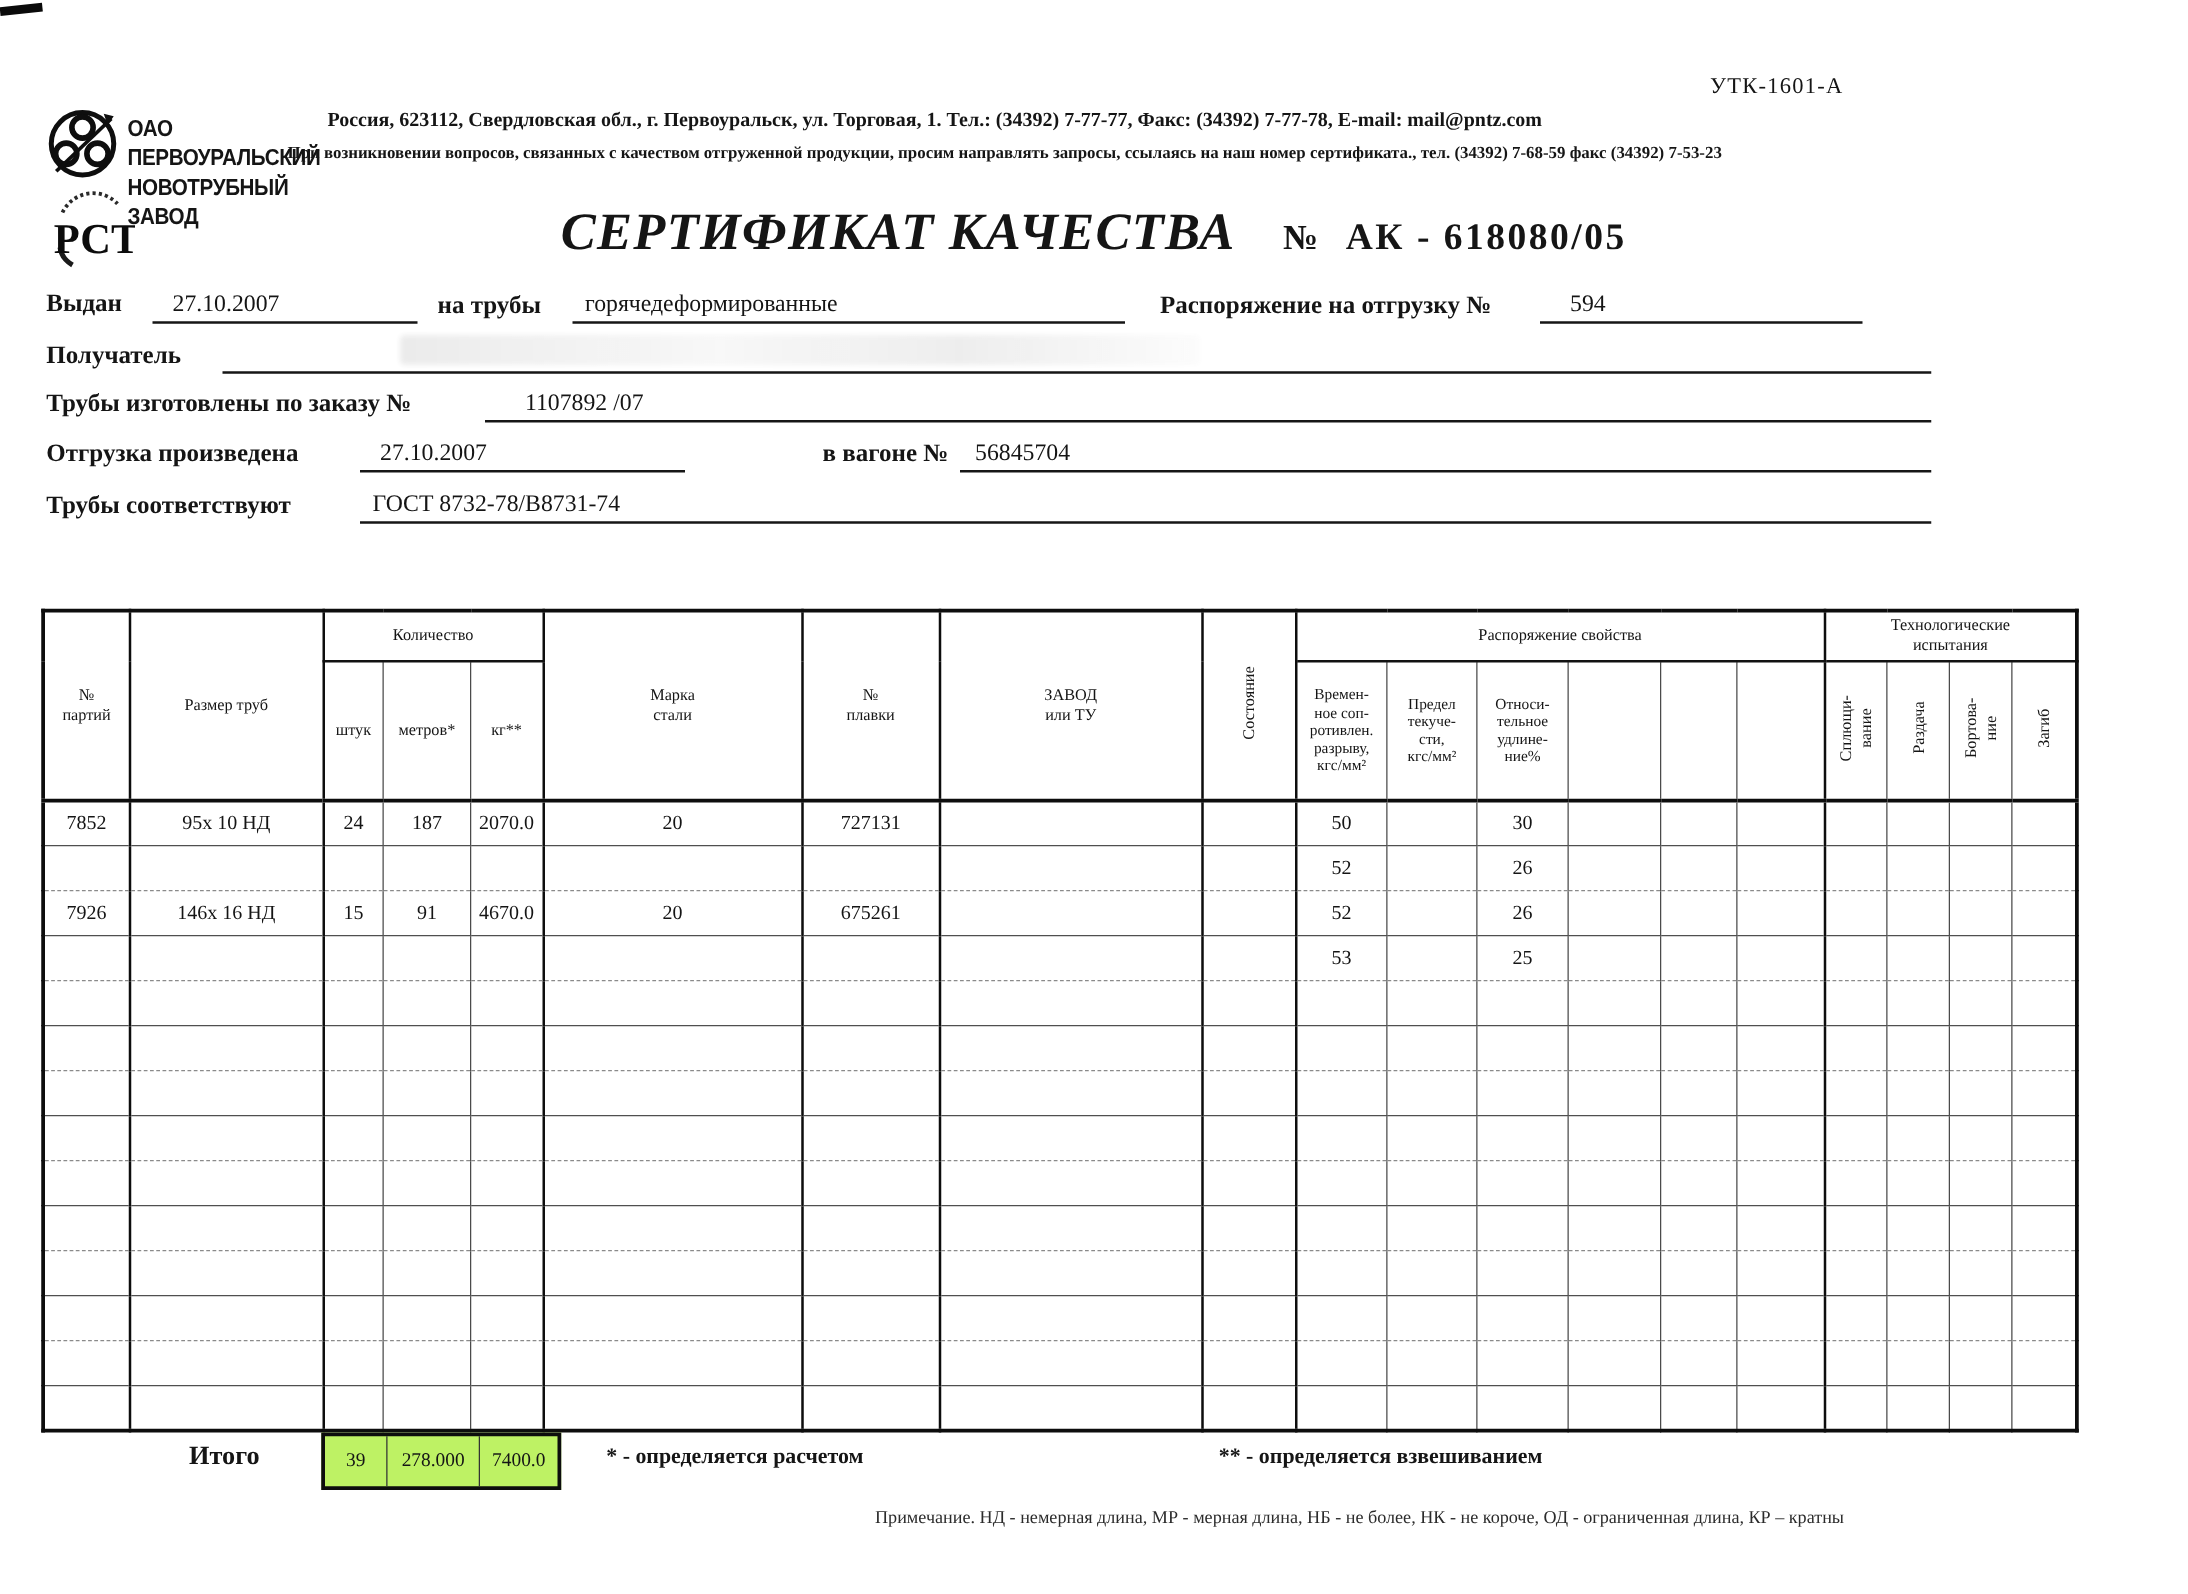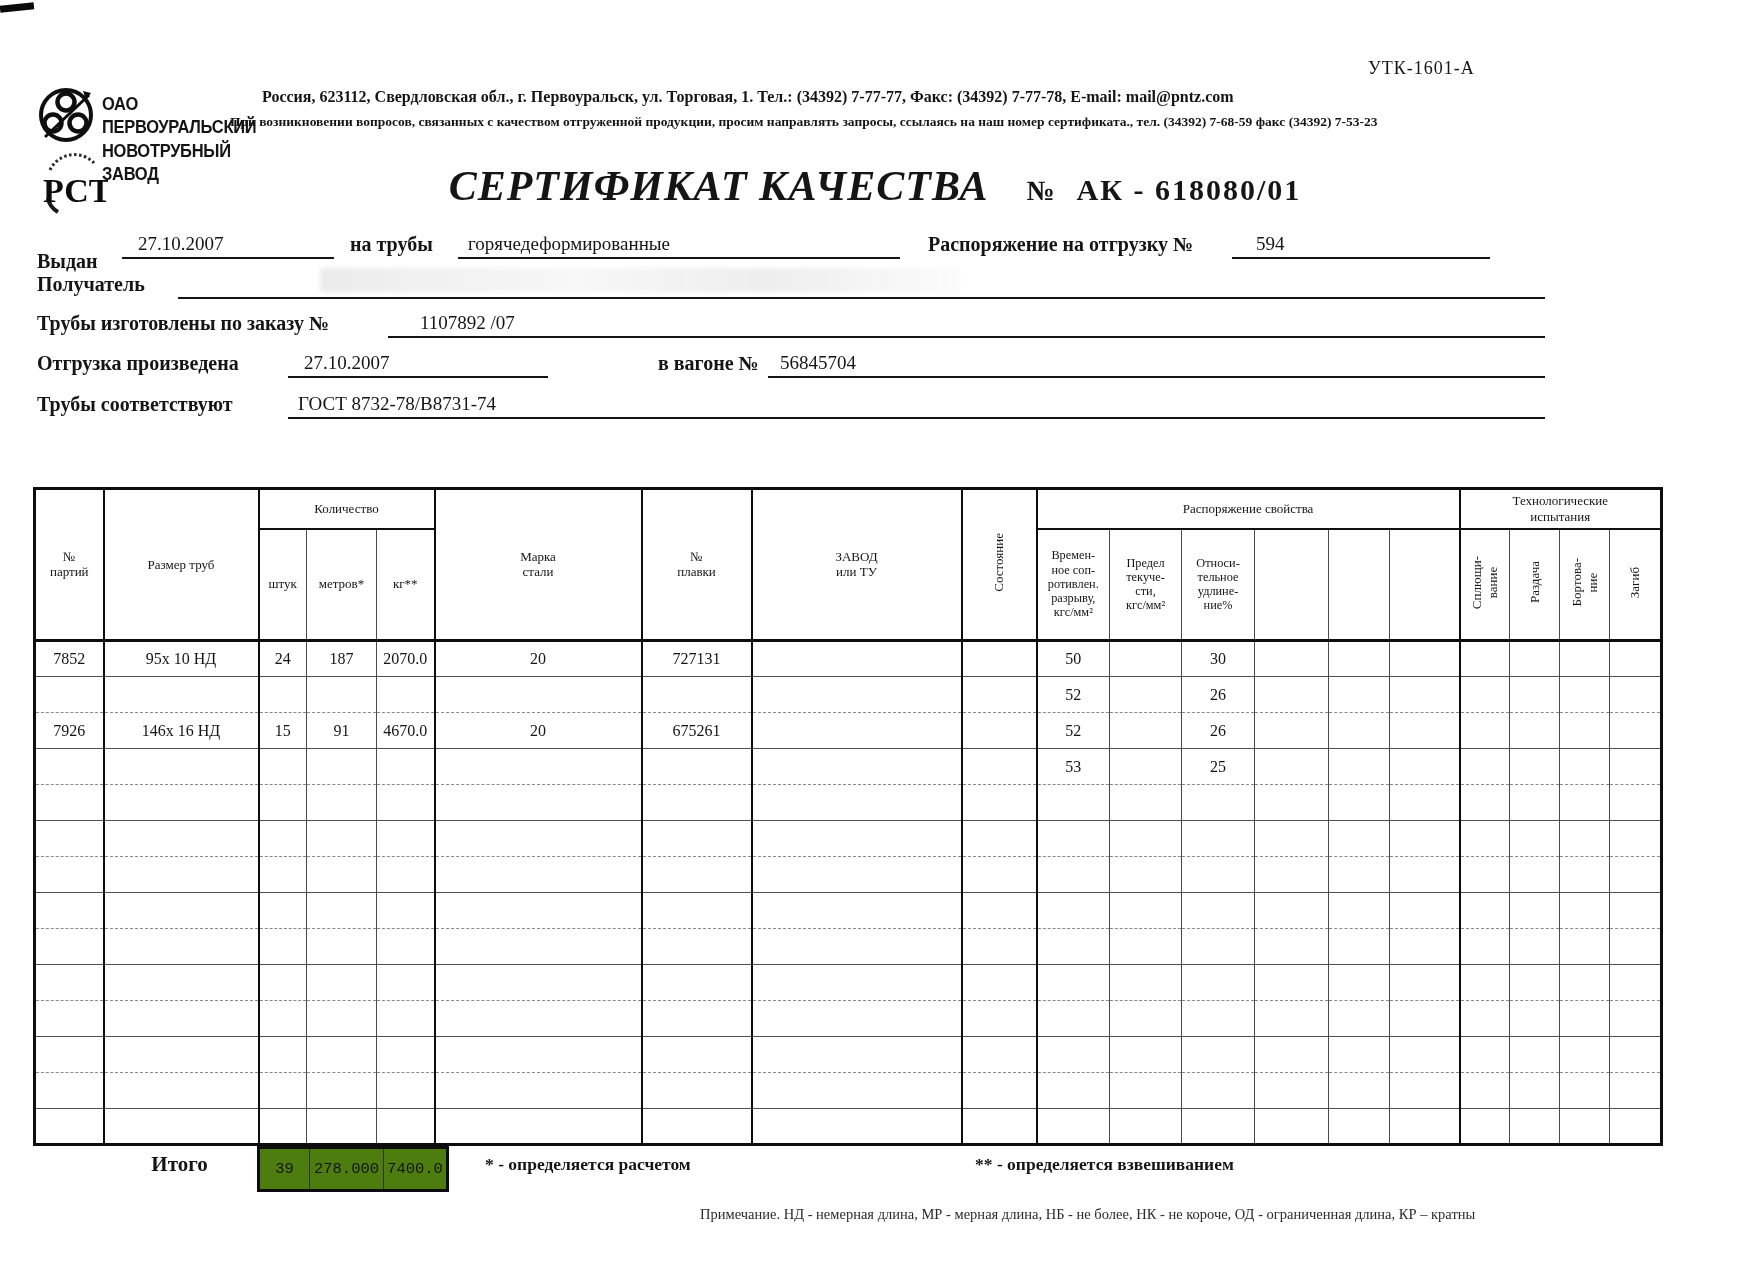--- a/index.html
+++ b/index.html
@@ -70,21 +70,21 @@
   tr.sep-d td { border-bottom:1px dashed #8a8a8a; }
 
   
   .totals-wrap { left:33px; top:1146px; width:1627px; height:50px; }
   .totals-label {
     position:absolute; top:6px; text-align:center;
     font-weight:700; font-size:21px;
   }
   .totals-box {
     position:absolute; top:0; display:flex;
-    border:3px solid #0d0d0d; height:46px; background:#4d7c0f;font-family:Liberation Mono, monospace;
+    border:3px solid #0d0d0d; height:46px; background:#bef264;
   }
   .totals-box .tcell {
     border-right:1.5px solid #333; text-align:center;
     font-size:15.5px; line-height:40px;
   }
   .totals-box .tcell:last-child { border-right:none; }
   .fnote { position:absolute; top:8px; font-weight:700; font-size:17.5px; white-space:nowrap; }
   .note-line { font-size:14.5px; color:#2b2b2b; white-space:nowrap; }
 
   svg text { font-family:"Liberation Serif","DejaVu Serif",serif; }
@@ -117,24 +117,24 @@
 
 <div class="abs" style="left:38px; top:146px; width:70px; height:74px;">
   <svg width="70" height="74" viewBox="0 0 70 74">
     <path d="M12 24 A 27 27 0 0 1 56 17" fill="none" stroke="#2a2a2a" stroke-width="3" stroke-dasharray="2.5 2.5"></path>
     <path d="M20 66 A 24 20 0 0 1 10 52" fill="none" stroke="#1a1a1a" stroke-width="4"></path>
     <text x="5" y="56" font-size="34" font-weight="bold" fill="#0c0c0c">РСТ</text>
   </svg>
 </div>
 
 <div class="abs doc-title" style="left:0; top:162px;">
-  <span class="t-main">СЕРТИФИКАТ КАЧЕСТВА</span><span class="t-num-sign">№</span><span class="t-number">АК - 618080/01</span>
+  <span class="t-main">СЕРТИФИКАТ КАЧЕСТВА</span><span class="t-num-sign">№</span><span class="t-number">АК - 618080/05</span>
 </div>
 
-<div class="abs lbl" style="left:37px; top:250px;font-family:Liberation Serif, serif;">Выдан</div>
+<div class="abs lbl" style="left:37px; top:232px;font-family:Liberation Serif, serif;">Выдан</div>
 <div class="abs uline" style="left:122px; top:230px; width:212px; text-indent:16px;">27.10.2007</div>
 <div class="abs lbl" style="left:350px; top:233px;">на трубы</div>
 <div class="abs uline" style="left:458px; top:230px; width:442px; text-indent:10px;">горячедеформированные</div>
 <div class="abs lbl" style="left:928px; top:233px;">Распоряжение на отгрузку №</div>
 <div class="abs uline" style="left:1232px; top:230px; width:258px; text-indent:24px;">594</div>
 
 <div class="abs lbl" style="left:37px; top:273px;">Получатель</div>
 <div class="abs uline" style="left:178px; top:270px; width:1367px;"></div>
 <div class="abs smudge" style="left:320px; top:268px; width:640px; height:24px;"></div>
 

